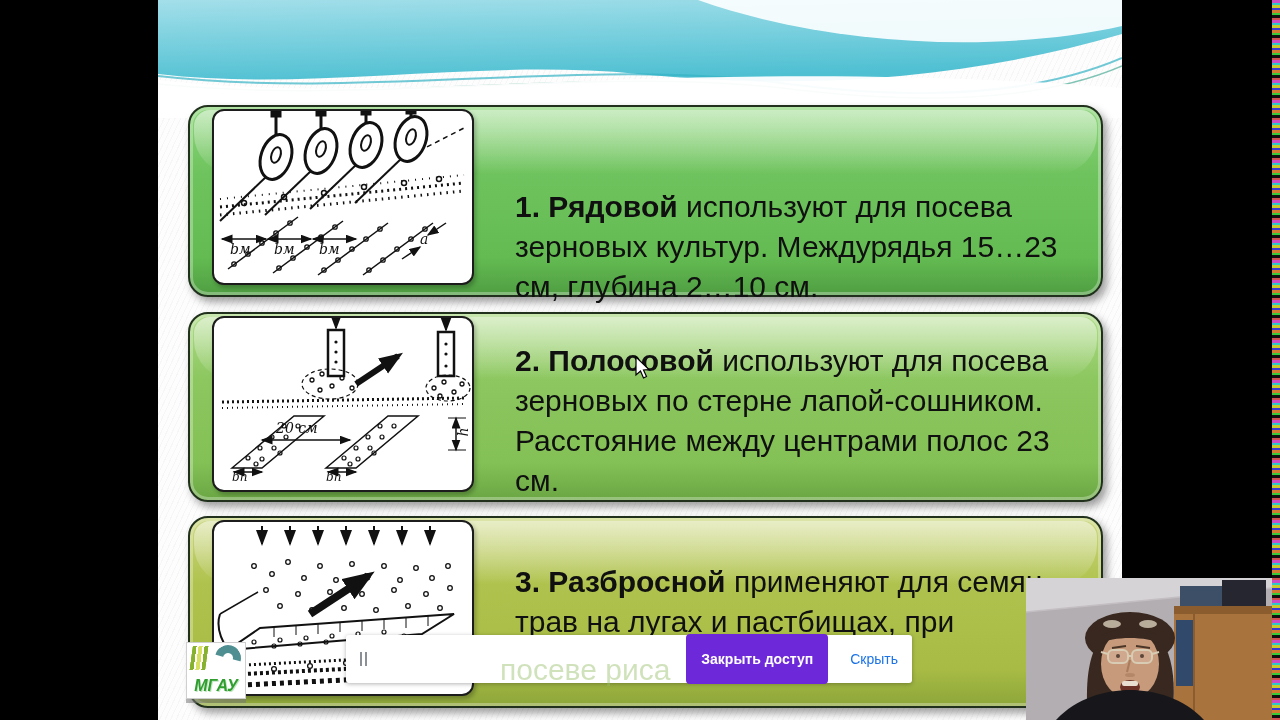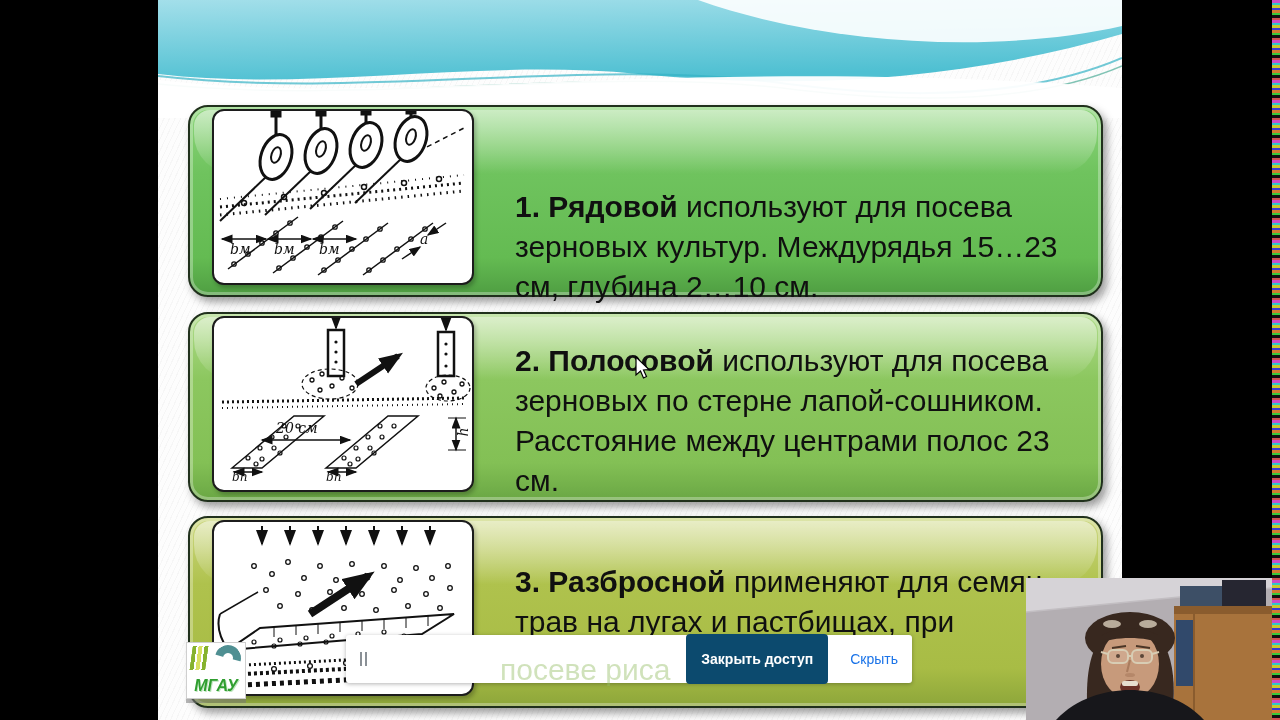--- a/index.html
+++ b/index.html
@@ -40,21 +40,21 @@
         border-left-color:transparent;border-bottom-color:transparent;transform:rotate(-30deg);box-sizing:border-box;}
   .logo-text{position:absolute;left:2px;bottom:3px;width:54px;text-align:center;font-size:16px;font-weight:bold;
         font-style:italic;color:#2f9e2f;text-shadow:1px 1px 0 #bfe6bf;letter-spacing:0;}
   
   .infobar{position:absolute;left:346px;top:635px;width:566px;height:48px;background:#fff;border-radius:3px;
         box-shadow:0 1px 4px rgba(0,0,0,.3);display:flex;align-items:center;padding:0 14px;box-sizing:border-box;
         z-index:30;}
   .pause-icon{display:inline-flex;gap:3px;margin-right:12px;}
   .pause-icon i{display:block;width:2px;height:14px;background:#8a9096;}
   .infobar-msg{font-size:14px;color:#27292d;white-space:nowrap;flex:0 0 auto;}
-  .stop-btn{margin-left:auto;background:#0c4a6e;color:#fff;font-family:"Liberation Sans",sans-serif;
+  .stop-btn{margin-left:auto;background:#6d28d9;color:#fff;font-family:"Liberation Sans",sans-serif;
         font-size:14px;font-weight:bold;border:none;border-radius:4px;padding:17px 15px;cursor:pointer;}
   .hide-link{margin-left:22px;font-size:14px;color:#1a73e8;text-decoration:none;cursor:pointer;}
   
   .cursor{position:absolute;left:634px;top:356px;width:16px;height:24px;z-index:80;}
   
   .webcam{position:absolute;left:1026px;top:578px;width:246px;height:142px;z-index:60;overflow:hidden;}
   .webcam svg{display:block;width:246px;height:142px;}
   
   .noise{position:absolute;left:1272px;top:0;width:8px;height:720px;z-index:70;
      background:repeating-linear-gradient(180deg,#c94fc9 0 3px,#30c9c9 3px 5px,#c9c930 5px 8px,#3939d1 8px 10px,

